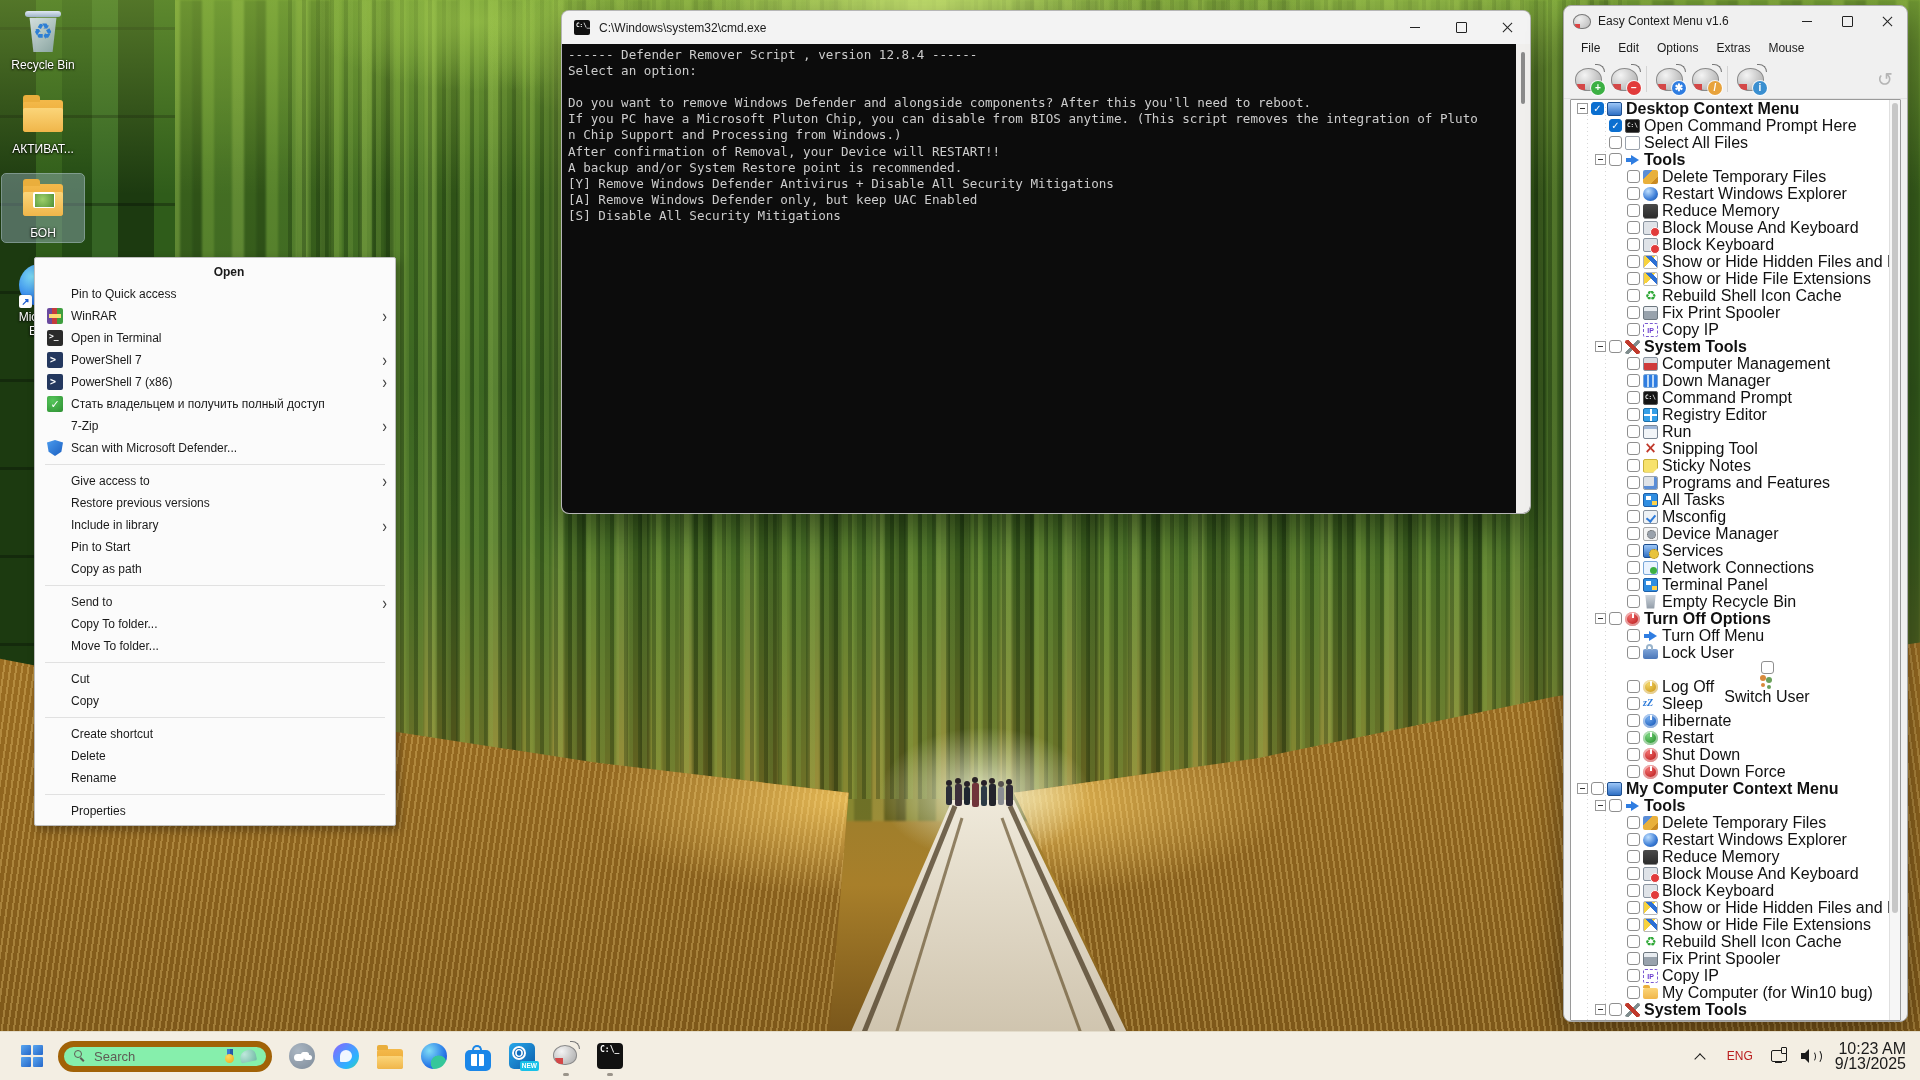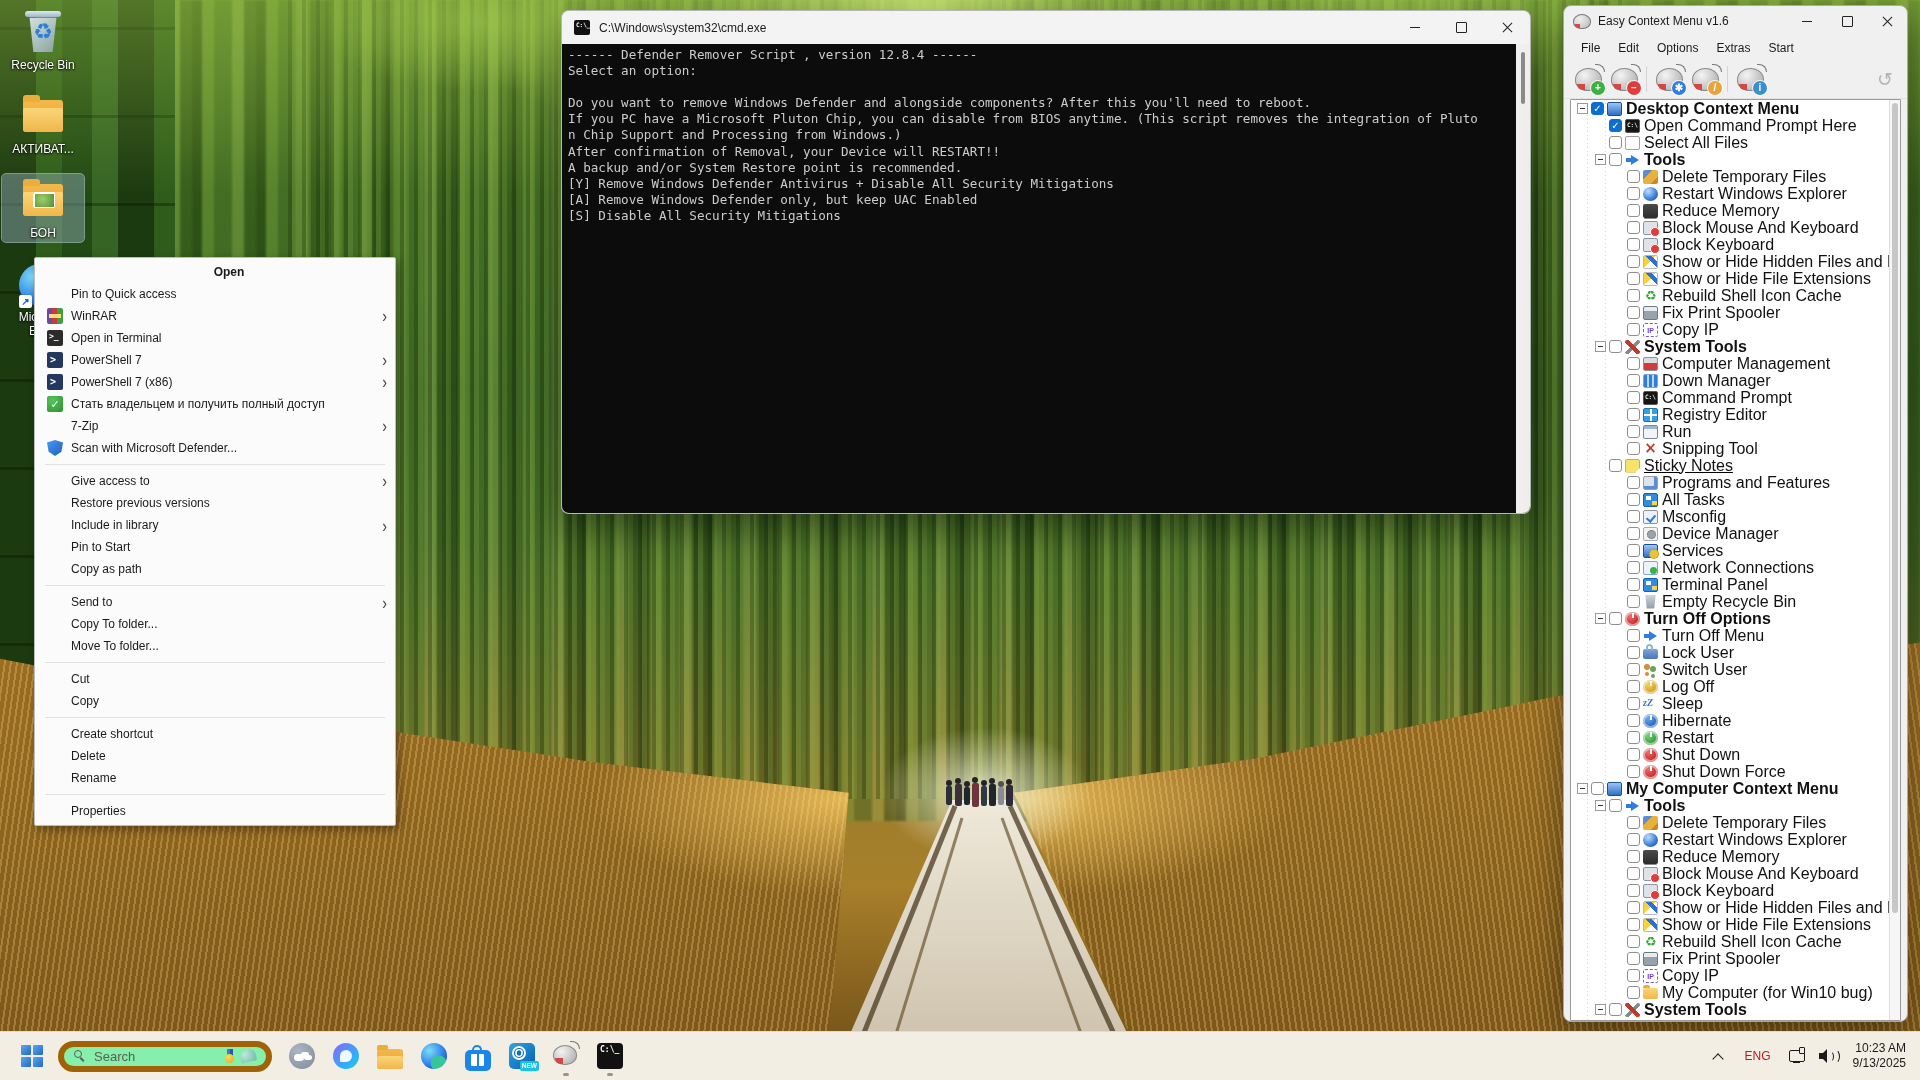--- a/index.html
+++ b/index.html
@@ -234,21 +234,21 @@
   .tray-lang{font-size:12px;color:#b91c1c;padding:0 12px;}
   .tray-net{width:30px;height:40px;position:relative;}
   .tray-net::before{content:"";position:absolute;left:6px;top:14px;width:14px;height:10px;border:1.5px solid #1b1b1b;border-radius:2px;}
   .tray-net::after{content:"";position:absolute;left:16px;top:11px;width:4px;height:5px;background:#f3eee3;border:1.5px solid #1b1b1b;border-radius:1px;}
   .tray-net i{position:absolute;left:10px;top:25px;width:7px;height:1.5px;background:#1b1b1b;}
   .tray-vol{width:30px;height:40px;position:relative;}
   .tray-vol::before{content:"";position:absolute;left:6px;top:17px;width:5px;height:6px;background:#1b1b1b;}
   .tray-vol::after{content:"";position:absolute;left:7px;top:13px;border-right:7px solid #1b1b1b;border-top:7px solid transparent;border-bottom:7px solid transparent;}
   .tray-vol i{position:absolute;left:16px;top:13px;width:9px;height:13px;border:1.6px solid transparent;border-right-color:#1b1b1b;border-radius:50%;}
   .tray-vol i::before{content:"";position:absolute;left:-5px;top:1px;width:7px;height:9px;border:1.5px solid transparent;border-right-color:#1b1b1b;border-radius:50%;}
-  .tray-clock{text-align:right;font-size:12px;line-height:15px;color:#1b1b1b;padding-left:10px;}
+  .tray-clock{text-align:right;font-size:16px;line-height:15px;color:#1b1b1b;padding-left:10px;}
 </style>
 </head>
 <body>
 
 <div id="screen">
 
   <div id="wallpaper">
     <div class="wp-base"></div>
     <div class="wp-bamboo1"></div>
     <div class="wp-bamboo2"></div>
@@ -474,21 +474,21 @@
         </div>
       <div class="win-btn wb-close">
           <i></i>
         </div>
     </div>
     <div class="ecm-menubar" id="ecm-menubar">
         <span class="ecm-menu-item">File</span>
         <span class="ecm-menu-item">Edit</span>
         <span class="ecm-menu-item">Options</span>
         <span class="ecm-menu-item">Extras</span>
-        <span class="ecm-menu-item">Start</span>
+        <span class="ecm-menu-item">Mouse</span>
       </div>
     <div class="ecm-toolbar" id="ecm-toolbar">
         <div class="tb-btn">
           <div class="mouse"></div>
           <span class="tb-badge" style="background: rgb(60, 176, 67);">+</span>
         </div>
         <div class="tb-btn">
           <div class="mouse"></div>
           <span class="tb-badge" style="background: rgb(226, 59, 59);">−</span>
         </div>
@@ -628,21 +628,21 @@
           <span class="tcb"></span>
           <span class="ti ti-runwin"></span>
           <span class="tlbl">Run</span>
         </div>
         <div class="trow" style="padding-left: 42px;">
           <span class="texp-sp"></span>
           <span class="tcb"></span>
           <span class="ti ti-snip"></span>
           <span class="tlbl">Snipping Tool</span>
         </div>
-        <div class="trow" style="padding-left: 24px; text-decoration: underline;">
+        <div class="trow" style="padding-left: 42px;">
           <span class="texp-sp"></span>
           <span class="tcb"></span>
           <span class="ti ti-note"></span>
           <span class="tlbl">Sticky Notes</span>
         </div>
         <div class="trow" style="padding-left: 42px;">
           <span class="texp-sp"></span>
           <span class="tcb"></span>
           <span class="ti ti-programs"></span>
           <span class="tlbl">Programs and Features</span>
@@ -700,21 +700,21 @@
           <span class="tcb"></span>
           <span class="ti ti-arrow"></span>
           <span class="tlbl">Turn Off Menu</span>
         </div>
         <div class="trow" style="padding-left: 42px;">
           <span class="texp-sp"></span>
           <span class="tcb"></span>
           <span class="ti ti-lock"></span>
           <span class="tlbl">Lock User</span>
         </div>
-        <div class="trow" style="padding-left: 42px;">
+        <div class="trow" style="padding-left: 65px; flex-direction: column;">
           <span class="texp-sp"></span>
           <span class="tcb"></span>
           <span class="ti ti-users"></span>
           <span class="tlbl">Switch User</span>
         </div>
         <div class="trow" style="padding-left: 42px;">
           <span class="texp-sp"></span>
           <span class="tcb"></span>
           <span class="ti ti-power-yellow"></span>
           <span class="tlbl">Log Off</span>

